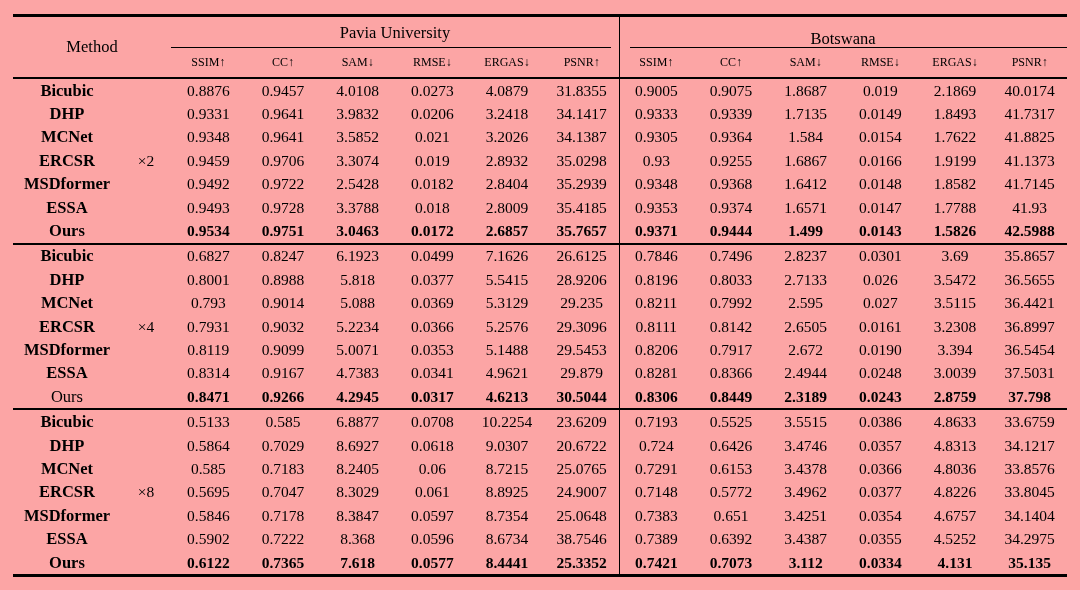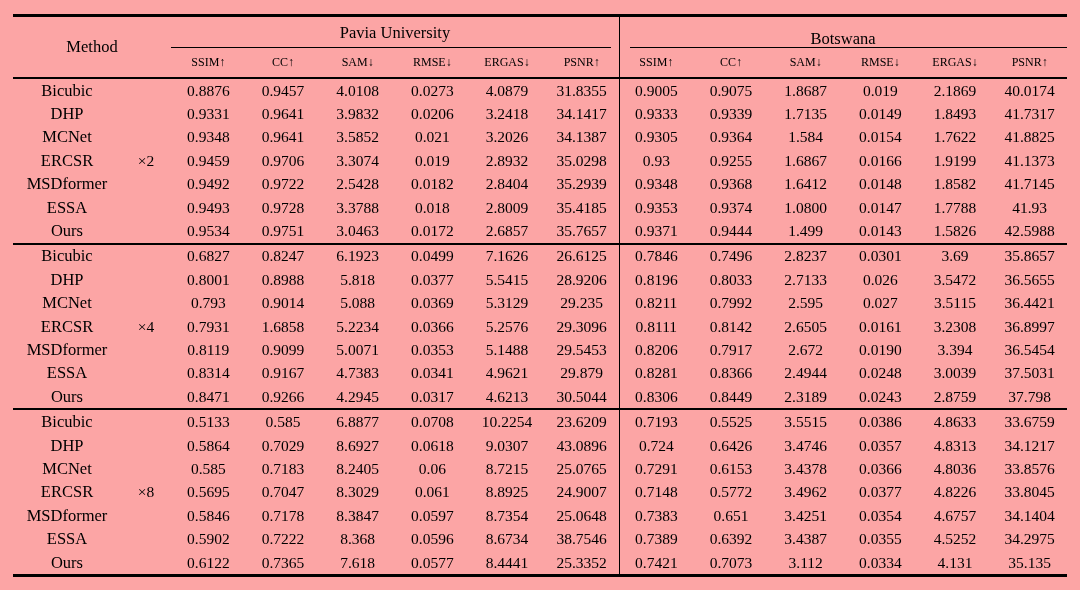--- a/index.html
+++ b/index.html
@@ -29,21 +29,21 @@
   }
 
   .hrow2 { display:grid; grid-template-columns:158px repeat(12,1fr); height:30px; align-items:center; }
   .mcell { text-align:center; font-size:12px; }
   .mcell:first-of-type { grid-column:2; }
 
   .trow { display:grid; grid-template-columns:108px 50px repeat(12,1fr); height:23.4px; align-items:center; }
   .cell { text-align:center; font-size:15.5px; }
   .cell.method { font-size:16.5px; }
   .cell.scale { font-size:15.5px; }
-  .b { font-weight:normal; }
+  .b { font-weight:bold; }
   .block-sep { border-top:2px solid #000; }
 
   .vdivider { position:absolute; left:606px; top:3px; bottom:3px; width:1px; background:#000; }
 </style>
 </head>
 <body>
 
 <div class="canvas">
   <div class="paper-table">
     <div class="rule rule-top"></div>
@@ -161,21 +161,21 @@
             <div class="cell method b">ESSA</div>
             <div class="cell scale"></div>
             <div class="cell val">0.9493</div>
             <div class="cell val">0.9728</div>
             <div class="cell val">3.3788</div>
             <div class="cell val">0.018</div>
             <div class="cell val">2.8009</div>
             <div class="cell val">35.4185</div>
             <div class="cell val">0.9353</div>
             <div class="cell val">0.9374</div>
-            <div class="cell val">1.0800</div>
+            <div class="cell val">1.6571</div>
             <div class="cell val">0.0147</div>
             <div class="cell val">1.7788</div>
             <div class="cell val">41.93</div>
           </div>
           <div class="trow">
             <div class="cell method b">Ours</div>
             <div class="cell scale"></div>
             <div class="cell val b">0.9534</div>
             <div class="cell val b">0.9751</div>
             <div class="cell val b">3.0463</div>
@@ -236,21 +236,21 @@
             <div class="cell val">0.7992</div>
             <div class="cell val">2.595</div>
             <div class="cell val">0.027</div>
             <div class="cell val">3.5115</div>
             <div class="cell val">36.4421</div>
           </div>
           <div class="trow">
             <div class="cell method b">ERCSR</div>
             <div class="cell scale">×4</div>
             <div class="cell val">0.7931</div>
-            <div class="cell val">1.6858</div>
+            <div class="cell val">0.9032</div>
             <div class="cell val">5.2234</div>
             <div class="cell val">0.0366</div>
             <div class="cell val">5.2576</div>
             <div class="cell val">29.3096</div>
             <div class="cell val">0.8111</div>
             <div class="cell val">0.8142</div>
             <div class="cell val">2.6505</div>
             <div class="cell val">0.0161</div>
             <div class="cell val">3.2308</div>
             <div class="cell val">36.8997</div>
@@ -322,21 +322,21 @@
             <div class="cell val">33.6759</div>
           </div>
           <div class="trow">
             <div class="cell method b">DHP</div>
             <div class="cell scale"></div>
             <div class="cell val">0.5864</div>
             <div class="cell val">0.7029</div>
             <div class="cell val">8.6927</div>
             <div class="cell val">0.0618</div>
             <div class="cell val">9.0307</div>
-            <div class="cell val">43.0896</div>
+            <div class="cell val">20.6722</div>
             <div class="cell val">0.724</div>
             <div class="cell val">0.6426</div>
             <div class="cell val">3.4746</div>
             <div class="cell val">0.0357</div>
             <div class="cell val">4.8313</div>
             <div class="cell val">34.1217</div>
           </div>
           <div class="trow">
             <div class="cell method b">MCNet</div>
             <div class="cell scale"></div>

